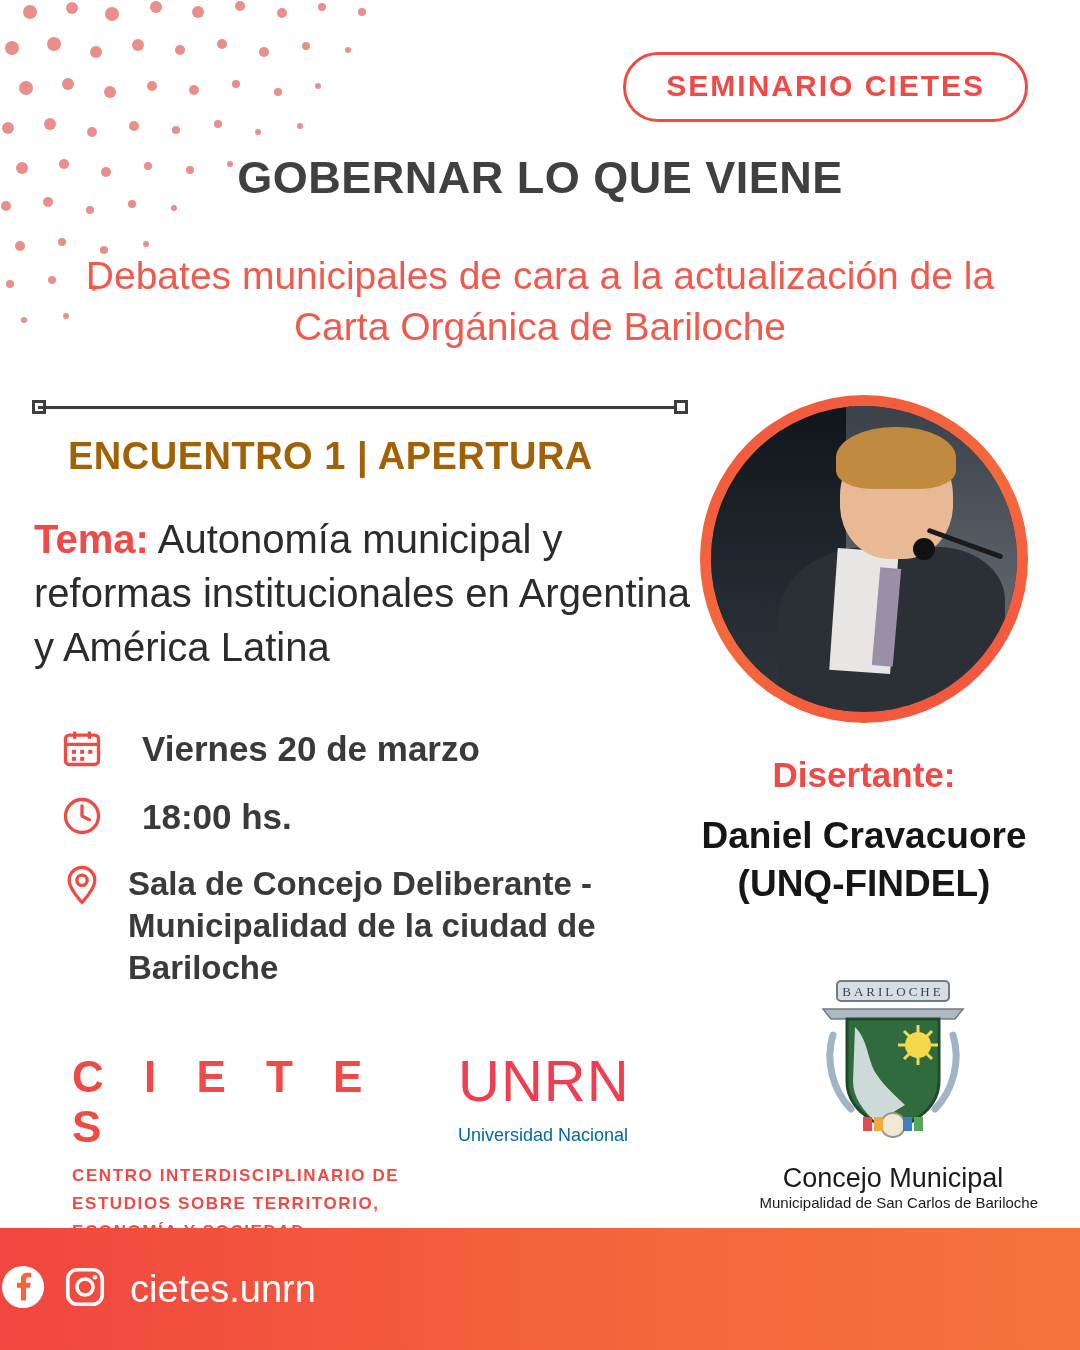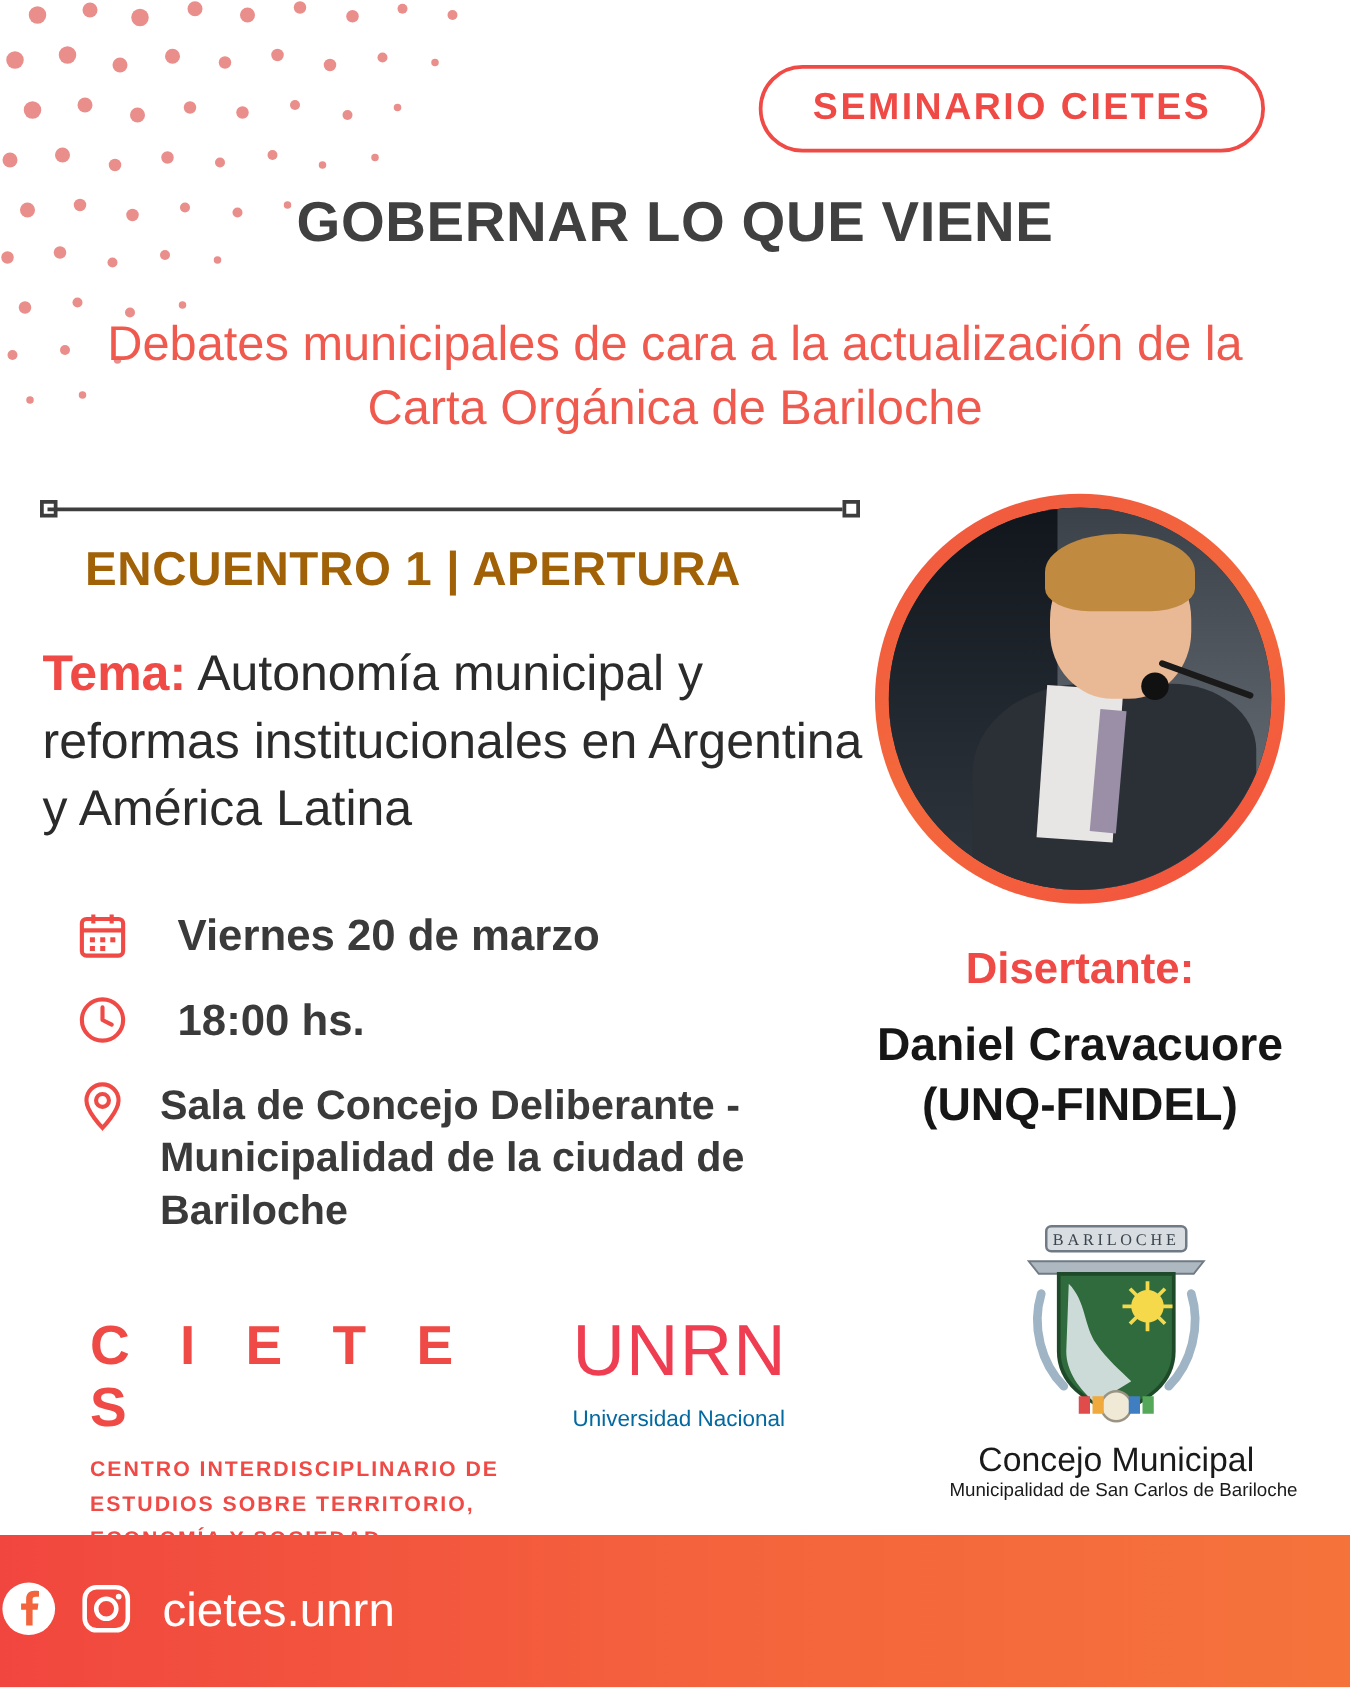--- a/index.html
+++ b/index.html
@@ -29,21 +29,21 @@
     left: 0;
     top: 0;
     width: 430px;
     height: 330px;
     pointer-events: none;
   }
 
   
   .badge {
     position: absolute;
-    right: 68px;
+    right: 52px;
     top: 52px;
     border: 3px solid #ef4a45;
     border-radius: 40px;
     padding: 14px 40px 16px 40px;
     color: #ef4a45;
     font-size: 30px;
     font-weight: bold;
     letter-spacing: 2px;
     white-space: nowrap;
   }
@@ -328,21 +328,21 @@
     width: 290px;
     text-align: center;
   }
   .crest {
     width: 200px;
     height: 172px;
     margin: 0 auto;
     position: relative;
   }
   .logo-concejo .c1 {
-    margin-top: 6px;
+    margin-top: 16px;
     font-size: 27px;
     color: #1a1a1a;
     font-weight: normal;
   }
   .logo-concejo .c2 {
     font-size: 15px;
     color: #1a1a1a;
     text-align: right;
   }
 

